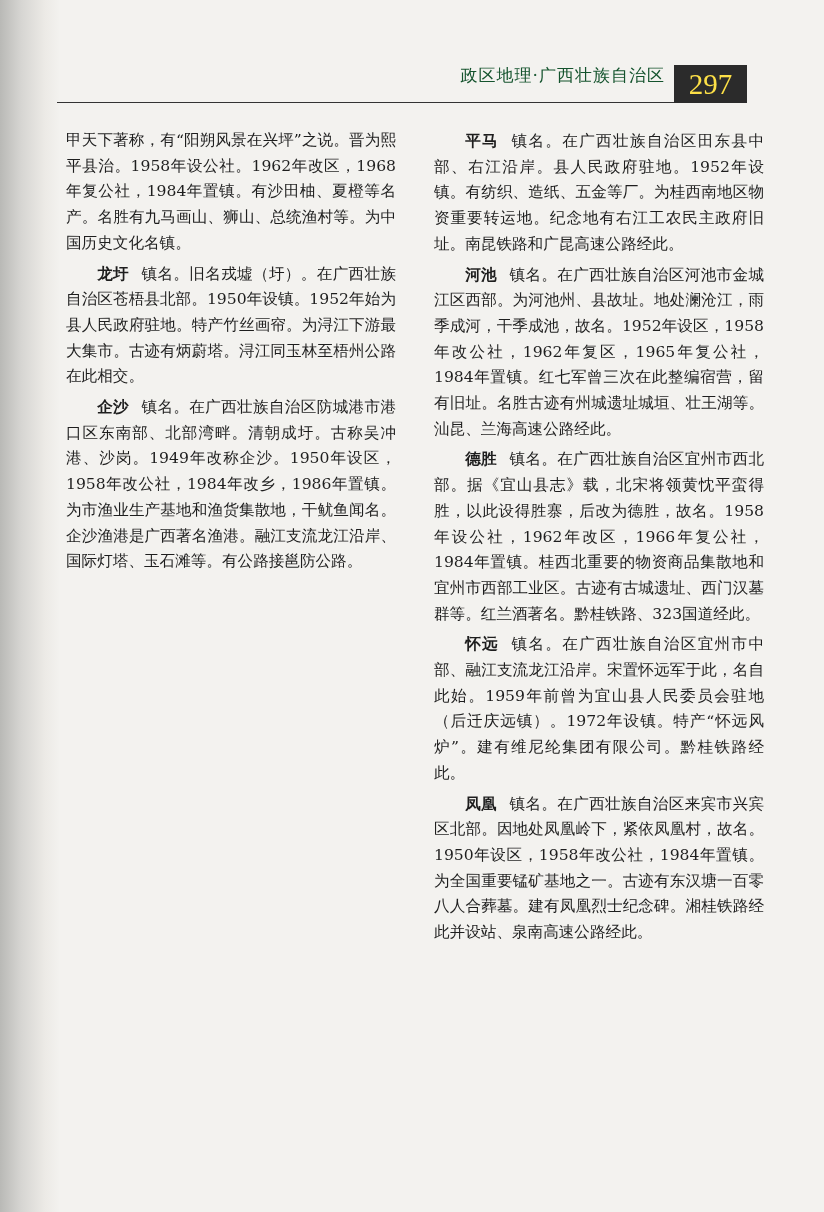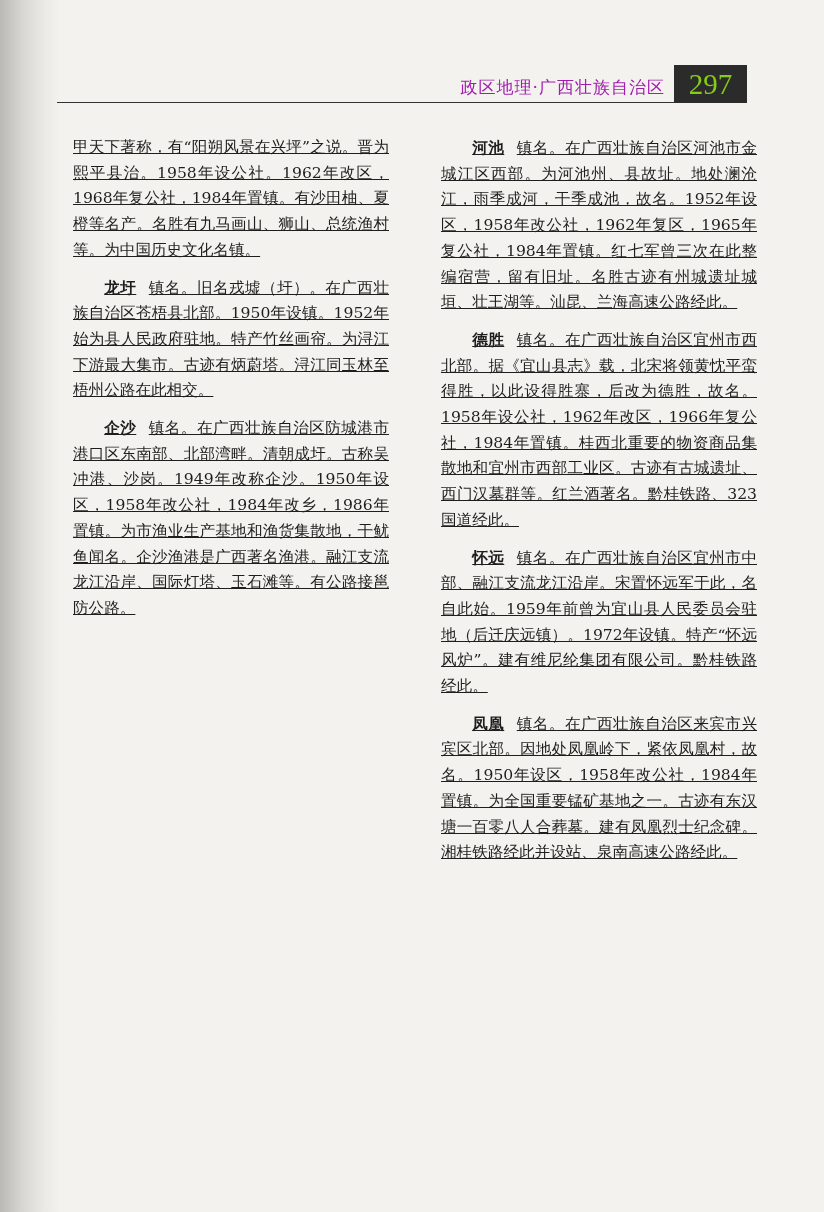--- a/index.html
+++ b/index.html
@@ -14,37 +14,37 @@
     position: absolute; left: 0; top: 0; bottom: 0; width: 60px;
     background: linear-gradient(to right, #b9b9b6 0%, #d6d5d2 35%, #eceae6 75%, rgba(243,242,239,0) 100%);
   }
   .header {
     position: absolute; left: 57px; top: 65px; width: 690px; height: 38px;
   }
   .header-rule {
     position: absolute; left: 0; right: 73px; bottom: 0; height: 1.5px; background: #333;
   }
   .running-title {
-    position: absolute; right: 82px; bottom: 4px;
-    font-size: 17px; letter-spacing: 1px; color: #a21caf;
+    position: absolute; right: 82px; bottom: 16px;
+    font-size: 17px; letter-spacing: 1px; color: #14532d;
   }
   .page-number-box {
     position: absolute; right: 0; top: 0; width: 73px; height: 38px;
-    background: #2b2b2b; color: #84cc16;
+    background: #2b2b2b; color: #fde047;
     font-family: "Liberation Serif", serif; font-size: 29px;
     display: flex; align-items: center; justify-content: center;
   }
   .column {
     position: absolute; top: 124px; width: 338px;
     font-size: 15.6px; line-height: 25.7px;
     text-align: justify; text-justify: inter-character;
   }
   .col-left { left: 62px; }
   .col-right { left: 430px; }
-  .entry { margin: 11px; text-indent: 2em; text-decoration: underline; }
+  .entry { margin: 4px; text-indent: 2em; }
   .entry.continued { text-indent: 0; }
   .term { font-weight: bold; margin-right: 0.8em; }
 </style>
 </head>
 <body>
 
 <div class="spine"></div>
 
 <div class="header">
   <div class="header-rule"></div>
@@ -52,17 +52,18 @@
   <div class="page-number-box">297</div>
 </div>
 
 <div class="column col-left">
   <p class="entry continued"><span>甲天下著称，有“阳朔风景在兴坪”之说。晋为熙平县治。1958年设公社。1962年改区，1968年复公社，1984年置镇。有沙田柚、夏橙等名产。名胜有九马画山、狮山、总统渔村等。为中国历史文化名镇。</span></p>
   <p class="entry"><span class="term">龙圩</span><span>镇名。旧名戎墟（圩）。在广西壮族自治区苍梧县北部。1950年设镇。1952年始为县人民政府驻地。特产竹丝画帘。为浔江下游最大集市。古迹有炳蔚塔。浔江同玉林至梧州公路在此相交。</span></p>
   <p class="entry"><span class="term">企沙</span><span>镇名。在广西壮族自治区防城港市港口区东南部、北部湾畔。清朝成圩。古称吴冲港、沙岗。1949年改称企沙。1950年设区，1958年改公社，1984年改乡，1986年置镇。为市渔业生产基地和渔货集散地，干鱿鱼闻名。企沙渔港是广西著名渔港。融江支流龙江沿岸、国际灯塔、玉石滩等。有公路接邕防公路。</span></p>
 </div>
 
 <div class="column col-right">
+  <p class="entry"><span class="term">平马</span><span>镇名。在广西壮族自治区田东县中部、右江沿岸。县人民政府驻地。1952年设镇。有纺织、造纸、五金等厂。为桂西南地区物资重要转运地。纪念地有右江工农民主政府旧址。南昆铁路和广昆高速公路经此。</span></p>
   <p class="entry"><span class="term">河池</span><span>镇名。在广西壮族自治区河池市金城江区西部。为河池州、县故址。地处澜沧江，雨季成河，干季成池，故名。1952年设区，1958年改公社，1962年复区，1965年复公社，1984年置镇。红七军曾三次在此整编宿营，留有旧址。名胜古迹有州城遗址城垣、壮王湖等。汕昆、兰海高速公路经此。</span></p>
   <p class="entry"><span class="term">德胜</span><span>镇名。在广西壮族自治区宜州市西北部。据《宜山县志》载，北宋将领黄忱平蛮得胜，以此设得胜寨，后改为德胜，故名。1958年设公社，1962年改区，1966年复公社，1984年置镇。桂西北重要的物资商品集散地和宜州市西部工业区。古迹有古城遗址、西门汉墓群等。红兰酒著名。黔桂铁路、323国道经此。</span></p>
   <p class="entry"><span class="term">怀远</span><span>镇名。在广西壮族自治区宜州市中部、融江支流龙江沿岸。宋置怀远军于此，名自此始。1959年前曾为宜山县人民委员会驻地（后迁庆远镇）。1972年设镇。特产“怀远风炉”。建有维尼纶集团有限公司。黔桂铁路经此。</span></p>
   <p class="entry"><span class="term">凤凰</span><span>镇名。在广西壮族自治区来宾市兴宾区北部。因地处凤凰岭下，紧依凤凰村，故名。1950年设区，1958年改公社，1984年置镇。为全国重要锰矿基地之一。古迹有东汉塘一百零八人合葬墓。建有凤凰烈士纪念碑。湘桂铁路经此并设站、泉南高速公路经此。</span></p>
 </div>
 
 </body></html>

